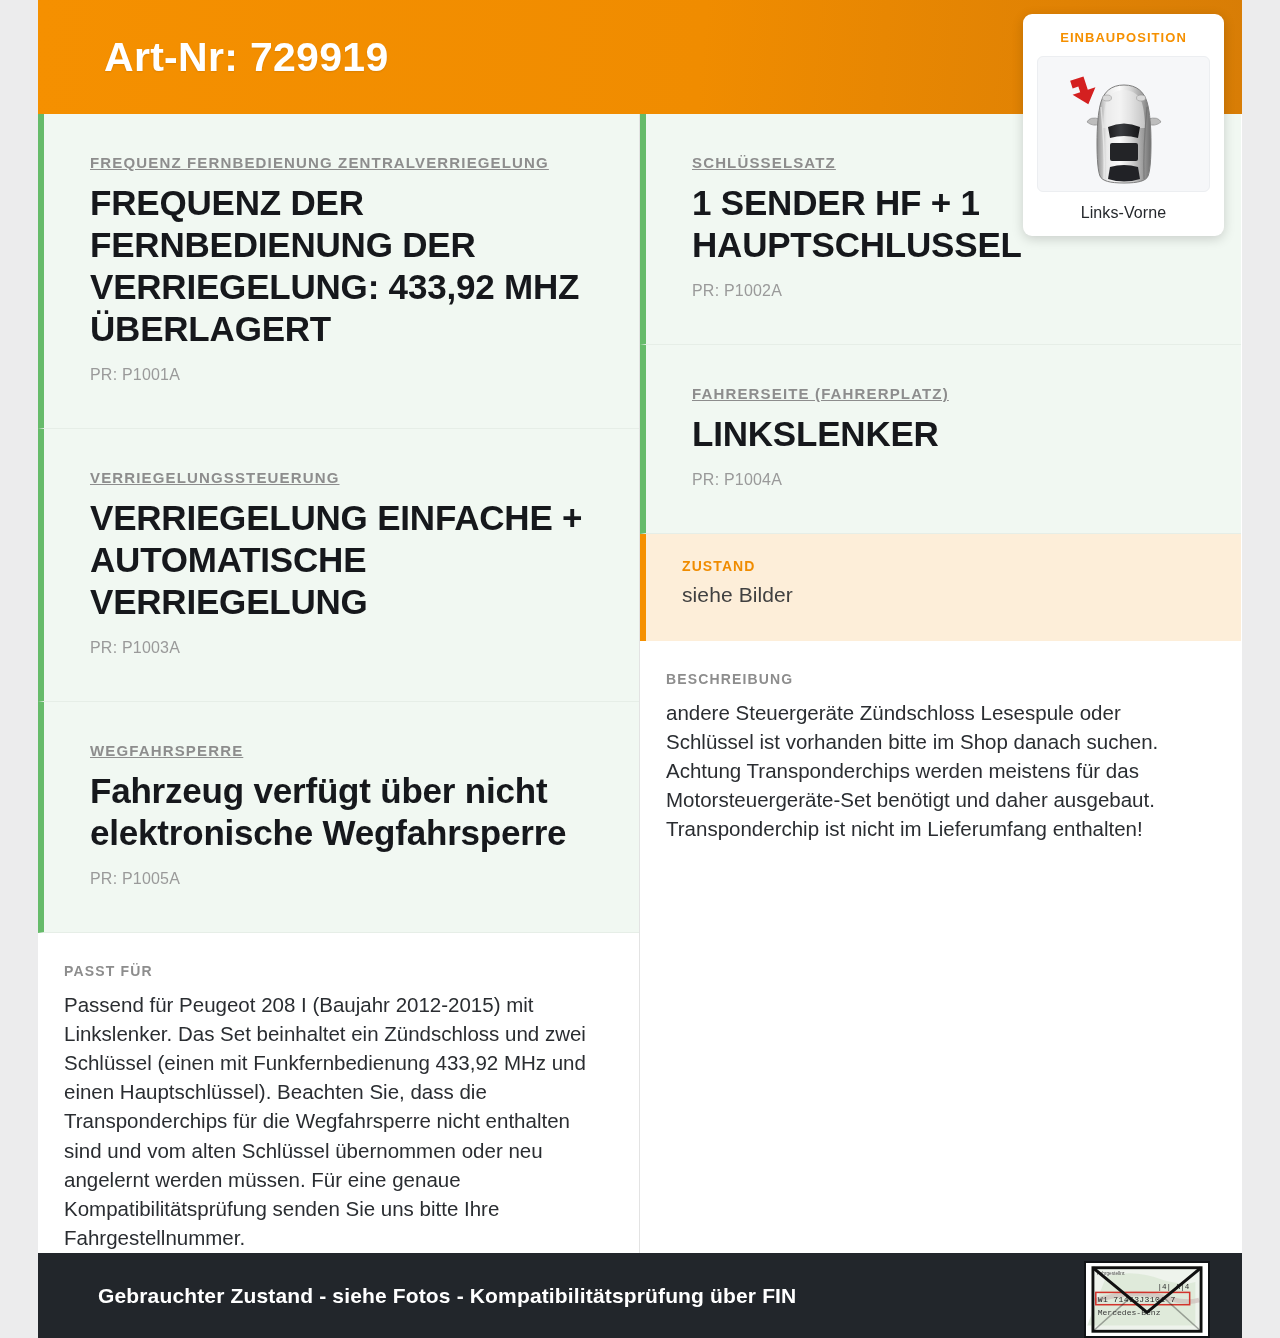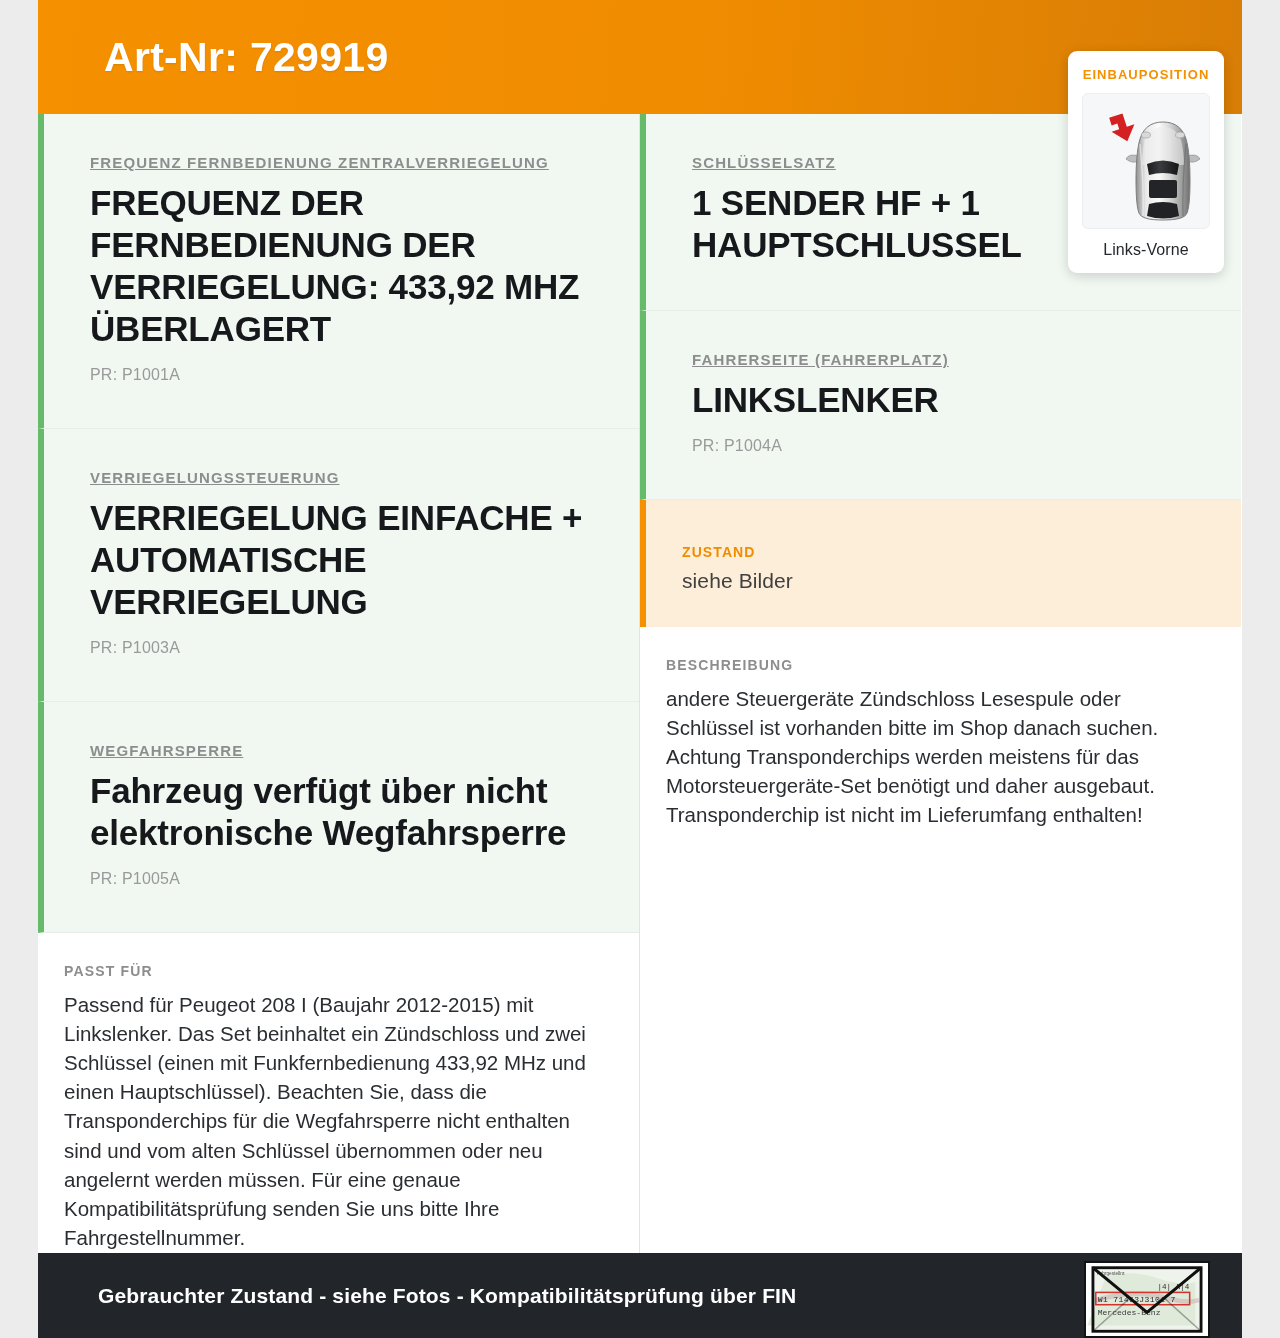--- a/index.html
+++ b/index.html
@@ -87,21 +87,21 @@
     color: #9a9a9a;
     font-size: 16px;
     margin-top: 16px;
     letter-spacing: 0.2px;
   }
 
   
   .zustand {
     background: #fdeed9;
     border-left: 6px solid #f59000;
-    padding: 44px 46px 34px 36px;
+    padding: 24px 46px 34px 36px;
   }
   .zustand-label {
     color: #f08c00;
     font-size: 14px;
     font-weight: bold;
     letter-spacing: 1.1px;
     text-transform: uppercase;
     margin-bottom: 9px;
   }
   .zustand-value {
@@ -129,28 +129,27 @@
     line-height: 1.42;
   }
   .block.fits { padding: 30px 40px 36px 26px; }
   .block.desc { padding: 30px 46px 36px 26px; }
 
   
   .position-card {
     position: absolute;
     right: 18px;
     top: 14px;
-    width: 156px;
+    width: 201px;
     background: #ffffff;
     border-radius: 9px;
     box-shadow: 0 3px 12px rgba(0,0,0,0.17);
     padding: 16px 14px 14px 14px;
     text-align: center;
     z-index: 5;
-    margin-top: 37px;
   }
   .position-title {
     color: #f59000;
     font-size: 13px;
     font-weight: bold;
     letter-spacing: 1.05px;
     text-transform: uppercase;
     margin-bottom: 11px;
   }
   .position-figure {
@@ -285,20 +284,21 @@
         <div class="block-text">Passend für Peugeot 208 I (Baujahr 2012-2015) mit Linkslenker. Das Set beinhaltet ein Zündschloss und zwei Schlüssel (einen mit Funkfernbedienung 433,92 MHz und einen Hauptschlüssel). Beachten Sie, dass die Transponderchips für die Wegfahrsperre nicht enthalten sind und vom alten Schlüssel übernommen oder neu angelernt werden müssen. Für eine genaue Kompatibilitätsprüfung senden Sie uns bitte Ihre Fahrgestellnummer.</div>
       </div>
 
     </div>
 
     <div class="col-right">
 
       <div class="spec">
         <div class="spec-label">Schlüsselsatz</div>
         <div class="spec-value upper">1 Sender HF + 1 Hauptschlussel</div>
+        <div class="spec-pr">PR: P1002A</div>
       </div>
 
       <div class="spec">
         <div class="spec-label">Fahrerseite (Fahrerplatz)</div>
         <div class="spec-value upper">Linkslenker</div>
         <div class="spec-pr">PR: P1004A</div>
       </div>
 
       <div class="zustand">
         <div class="zustand-label">Zustand</div>

